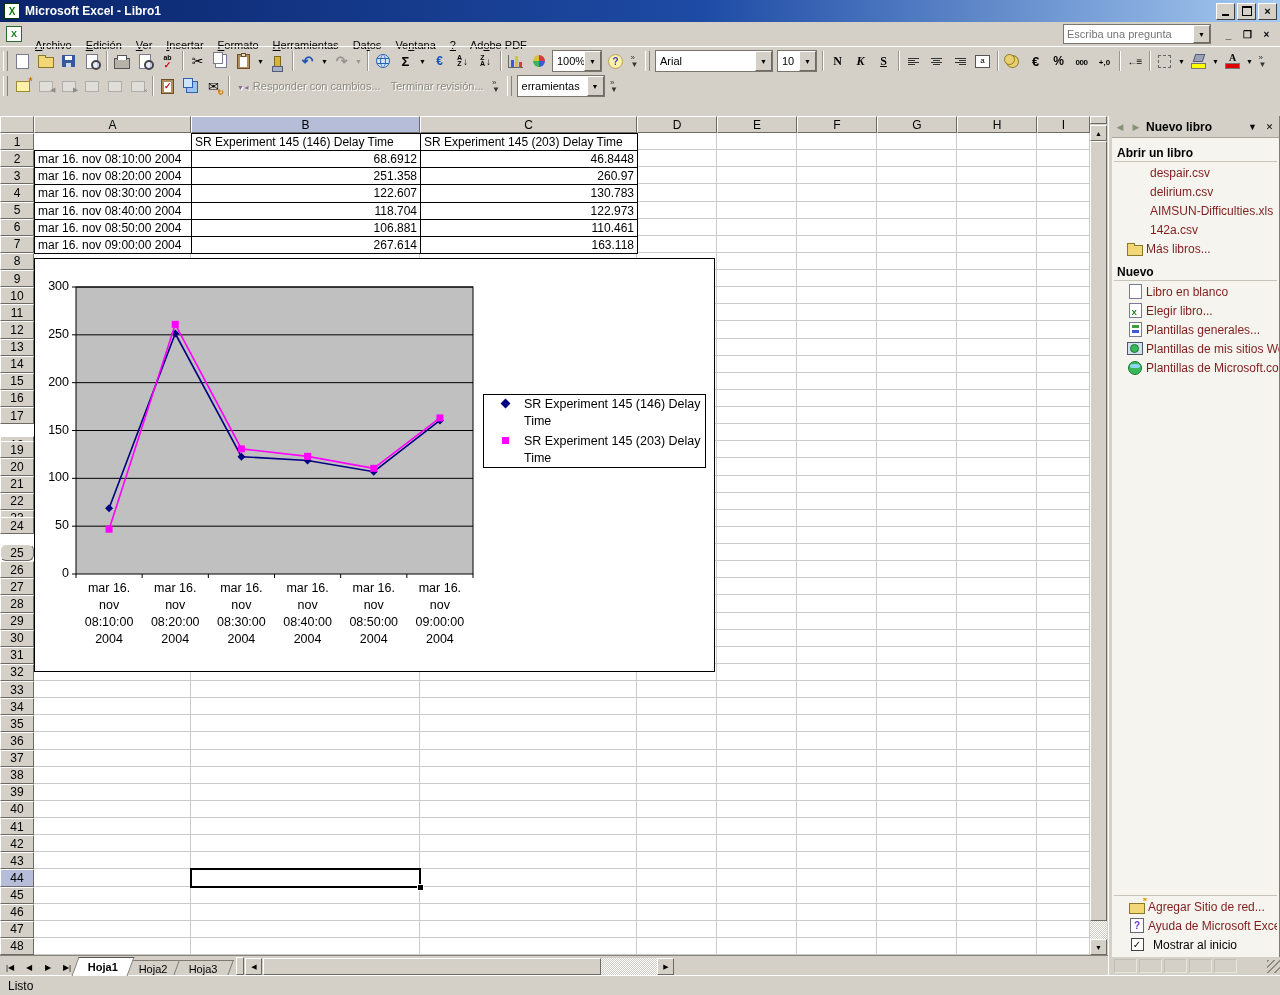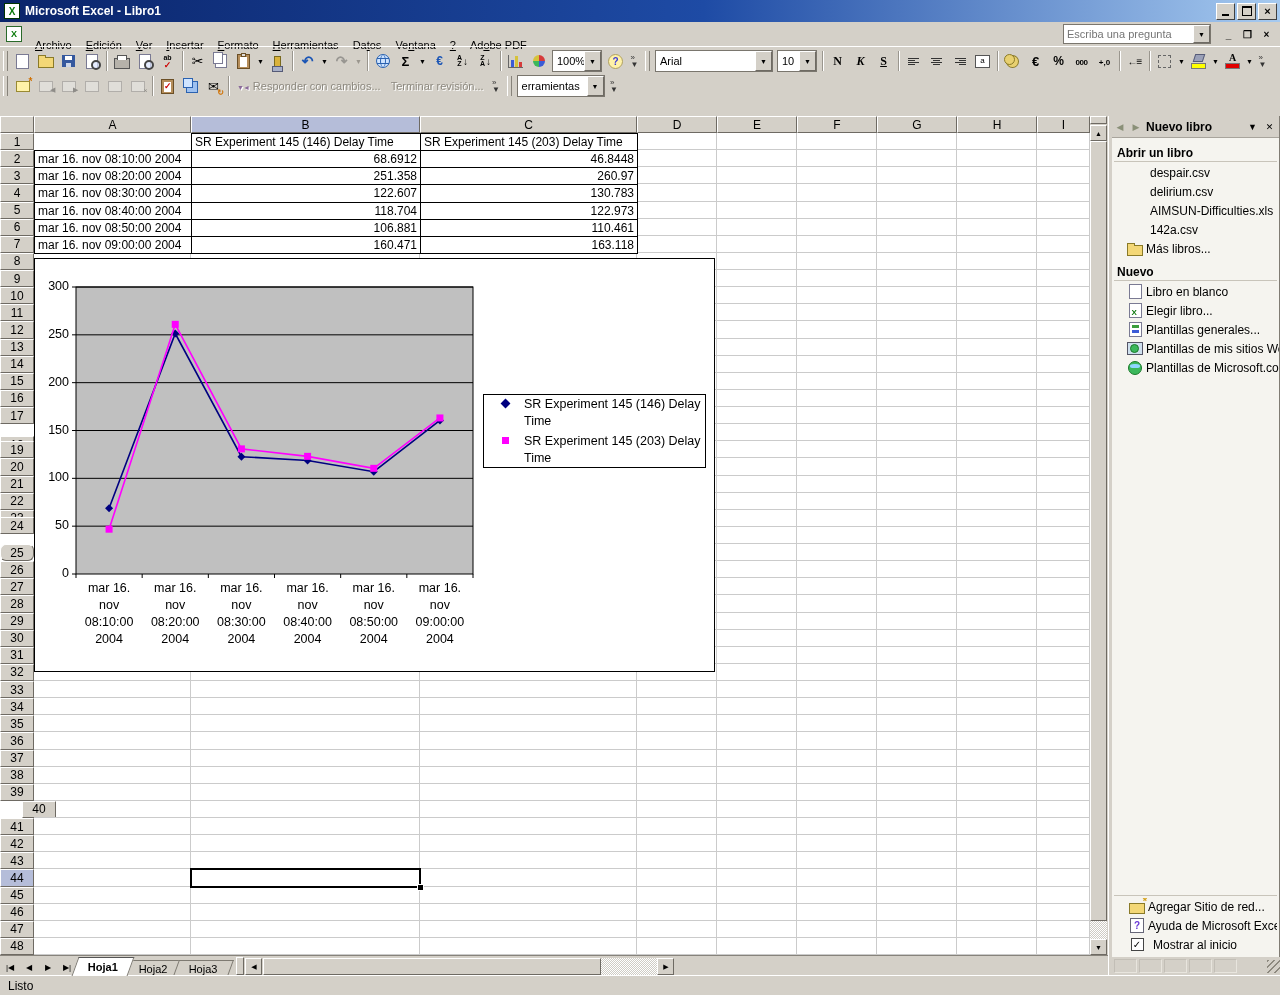--- a/index.html
+++ b/index.html
@@ -172,21 +172,21 @@
   #tp-header{position:absolute;left:0;top:0;width:100%;height:22px;background:#D4D0C8;display:flex;align-items:center;
     border-bottom:1px solid #a8a49c;box-sizing:border-box;}
   .tp-nav{width:16px;height:16px;display:flex;align-items:center;justify-content:center;color:#8a9078;font-size:9px;}
   #tp-title{font-weight:bold;font-size:12px;flex:1;padding-left:2px;}
   .tp-hbtn{width:15px;height:15px;display:flex;align-items:center;justify-content:center;font-size:9px;margin-right:2px;}
   #tp-body{position:absolute;left:0;top:22px;width:100%;height:819px;display:flex;flex-direction:column;overflow:hidden;}
   .tp-heading{font-weight:bold;font-size:12px;padding:8px 3px 1px 3px;border-bottom:1px solid #c8c4ba;margin:0 2px;line-height:14px;}
   .tp-item{display:flex;align-items:center;height:17px;margin-top:2px;white-space:nowrap;overflow:hidden;}
   .tp-item .tp-ic{width:22px;flex:none;display:flex;justify-content:center;margin-left:12px;}
   .tp-item.noicon{padding-left:38px;}
-  .tp-link{color:#000000;font-size:12px;}
+  .tp-link{color:#7f1d1d;font-size:12px;}
   .tp-footer{margin-top:auto;border-top:1px solid #c8c4ba;padding-bottom:4px;margin-left:2px;margin-right:2px;}
   .ic-excel-workbook,.ic-excel-template{width:11px;height:13px;background:#fff;border:1px solid #7a7a93;position:relative;}
   .ic-excel-workbook::after{content:"X";position:absolute;left:2px;bottom:0;color:#107a10;font-size:8px;font-weight:bold;}
   .ic-excel-template::before{content:"";position:absolute;top:2px;left:2px;right:2px;height:3px;background:#3b9e3b;}
   .ic-excel-template::after{content:"";position:absolute;top:7px;left:2px;right:2px;height:3px;background:#3b5bd6;}
   .ic-web-templates{width:14px;height:11px;background:#cfe0ee;border:1px solid #556;position:relative;}
   .ic-web-templates::after{content:"";position:absolute;left:2px;top:1px;width:7px;height:7px;border-radius:50%;background:#3bb75b;border:1px solid #1a7a2a;}
   .ic-globe-templates{width:12px;height:12px;border-radius:50%;background:#3bb75b;border:1px solid #1a7a2a;position:relative;}
   .ic-globe-templates::after{content:"";position:absolute;top:2px;left:1px;right:1px;height:4px;background:#8fd6ff;border-radius:40%;}
   .ic-network-folder{width:14px;height:9px;background:#F3D776;border:1px solid #8a7a28;position:relative;margin-top:3px;}
@@ -536,21 +536,21 @@
       <div class="hdr" style="left: 0px; top: 513.625px; width: 34px; height: 17.125px;">30</div>
       <div class="hdr" style="left: 0px; top: 530.75px; width: 34px; height: 17.125px;">31</div>
       <div class="hdr" style="left: 0px; top: 547.875px; width: 34px; height: 17.125px;">32</div>
       <div class="hdr" style="left: 0px; top: 565px; width: 34px; height: 17.125px;">33</div>
       <div class="hdr" style="left: 0px; top: 582.125px; width: 34px; height: 17.125px;">34</div>
       <div class="hdr" style="left: 0px; top: 599.25px; width: 34px; height: 17.125px;">35</div>
       <div class="hdr" style="left: 0px; top: 616.375px; width: 34px; height: 17.125px;">36</div>
       <div class="hdr" style="left: 0px; top: 633.5px; width: 34px; height: 17.125px;">37</div>
       <div class="hdr" style="left: 0px; top: 650.625px; width: 34px; height: 17.125px;">38</div>
       <div class="hdr" style="left: 0px; top: 667.75px; width: 34px; height: 17.125px;">39</div>
-      <div class="hdr" style="left: 0px; top: 684.875px; width: 34px; height: 17.125px; margin-left: 22px;">40</div>
+      <div class="hdr" style="left: 0px; top: 684.875px; width: 34px; height: 17.125px;">40</div>
       <div class="hdr" style="left: 0px; top: 702px; width: 34px; height: 17.125px;">41</div>
       <div class="hdr" style="left: 0px; top: 719.125px; width: 34px; height: 17.125px;">42</div>
       <div class="hdr" style="left: 0px; top: 736.25px; width: 34px; height: 17.125px;">43</div>
       <div class="hdr sel" style="left: 0px; top: 753.375px; width: 34px; height: 17.125px;">44</div>
       <div class="hdr" style="left: 0px; top: 770.5px; width: 34px; height: 17.125px;">45</div>
       <div class="hdr" style="left: 0px; top: 787.625px; width: 34px; height: 17.125px;">46</div>
       <div class="hdr" style="left: 0px; top: 804.75px; width: 34px; height: 17.125px;">47</div>
       <div class="hdr" style="left: 0px; top: 821.875px; width: 34px; height: 17.125px;">48</div>
       <div class="gl" style="left: 190px; top: 17px; width: 1px; height: 822px;"></div>
       <div class="gl" style="left: 419px; top: 17px; width: 1px; height: 822px;"></div>
@@ -621,21 +621,21 @@
       <div class="cell bordered" style="left: 34px; top: 68.375px; width: 158px; height: 18.125px;">mar 16. nov 08:30:00 2004</div>
       <div class="cell bordered num" style="left: 191px; top: 68.375px; width: 230px; height: 18.125px;">122.607</div>
       <div class="cell bordered num" style="left: 420px; top: 68.375px; width: 218px; height: 18.125px;">130.783</div>
       <div class="cell bordered" style="left: 34px; top: 85.5px; width: 158px; height: 18.125px;">mar 16. nov 08:40:00 2004</div>
       <div class="cell bordered num" style="left: 191px; top: 85.5px; width: 230px; height: 18.125px;">118.704</div>
       <div class="cell bordered num" style="left: 420px; top: 85.5px; width: 218px; height: 18.125px;">122.973</div>
       <div class="cell bordered" style="left: 34px; top: 102.625px; width: 158px; height: 18.125px;">mar 16. nov 08:50:00 2004</div>
       <div class="cell bordered num" style="left: 191px; top: 102.625px; width: 230px; height: 18.125px;">106.881</div>
       <div class="cell bordered num" style="left: 420px; top: 102.625px; width: 218px; height: 18.125px;">110.461</div>
       <div class="cell bordered" style="left: 34px; top: 119.75px; width: 158px; height: 18.125px;">mar 16. nov 09:00:00 2004</div>
-      <div class="cell bordered num" style="left: 191px; top: 119.75px; width: 230px; height: 18.125px;">160.471</div>
+      <div class="cell bordered num" style="left: 191px; top: 119.75px; width: 230px; height: 18.125px;">267.614</div>
       <div class="cell bordered num" style="left: 420px; top: 119.75px; width: 218px; height: 18.125px;">163.118</div>
       <div id="sel-cell" style="left: 190px; top: 752.375px; width: 231px; height: 19.125px;"></div>
       <div id="sel-handle" style="left: 417px; top: 767.5px;"></div>
       <div id="chart" style="left: 34px; top: 142px; width: 679px; height: 412px;">
         <svg width="679" height="412">
           <rect x="41" y="28" width="397" height="287" fill="#C0C0C0" stroke="#000" stroke-width="1"></rect>
           <line x1="37" y1="315" x2="41" y2="315" stroke="#000" stroke-width="1"></line>
           <line x1="41" y1="267.1666666666667" x2="438" y2="267.1666666666667" stroke="#000" stroke-width="1"></line>
           <line x1="37" y1="267.1666666666667" x2="41" y2="267.1666666666667" stroke="#000" stroke-width="1"></line>
           <line x1="41" y1="219.33333333333334" x2="438" y2="219.33333333333334" stroke="#000" stroke-width="1"></line>

